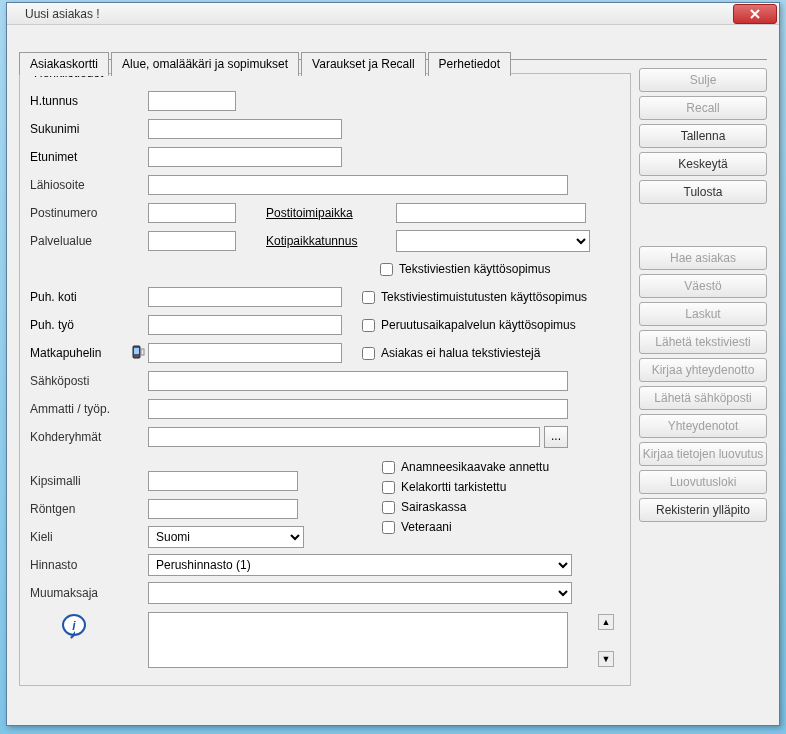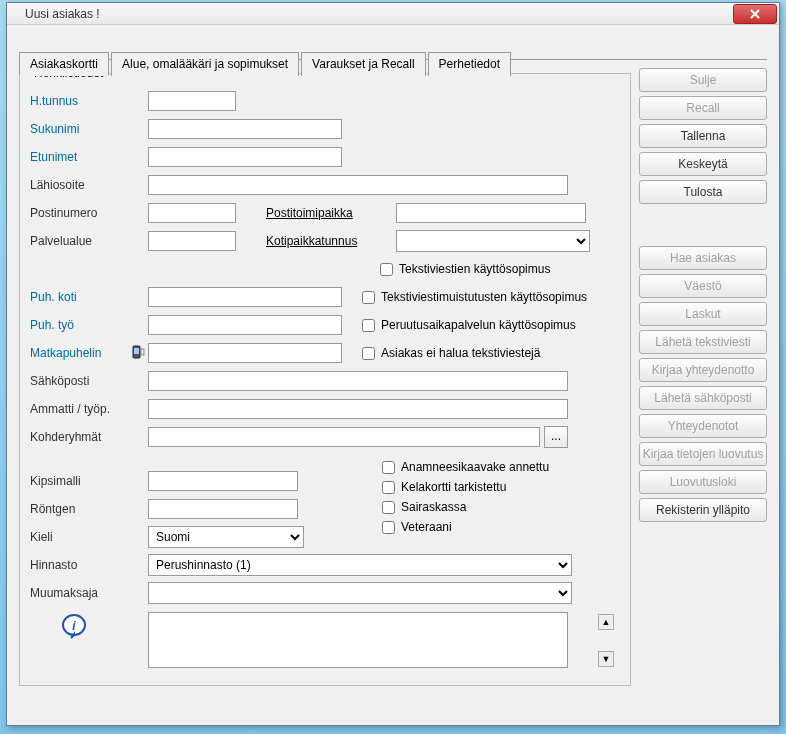--- a/index.html
+++ b/index.html
@@ -15,21 +15,21 @@
 .main-area { display: flex; gap: 8px; margin-top: 6px; }
 .form-panel { flex: 1; }
 .sidebar { width: 128px; display: flex; flex-direction: column; gap: 4px; padding-top: 2px; }
 .side-btn { height: 24px; background: linear-gradient(to bottom, #fdfdfd, #e8e8e8); border: 1px solid #aaa; border-radius: 3px; cursor: pointer; text-align: center; line-height: 22px; color: #333; }
 .side-btn.disabled { color: #a0a0a0; cursor: default; }
 .side-gap { height: 34px; }
 fieldset { border: 1px solid #bbb; padding: 8px 10px 12px 10px; margin: 0; }
 legend { padding: 0 4px; font-size: 12px; }
 .row { display: flex; align-items: center; min-height: 26px; margin-bottom: 2px; }
 .lbl { width: 118px; color: #333; }
-.lbl.req { color: #0369a1; }
+.lbl.req { color: #000000; }
 .inp { height: 20px; border: 1px solid #999; background: white; padding: 1px 3px; }
 .inp.short { width: 88px; }
 .inp.med { width: 194px; }
 .inp.long { width: 420px; }
 .lbl2 { margin-left: 30px; width: 130px; text-decoration: underline; }
 select.inp { height: 22px; }
 .checks { margin-left: 240px; display: flex; flex-direction: column; gap: 4px; padding: 2px 0; }
 .chk-item { display: flex; align-items: center; gap: 6px; }
 .chk-item input { margin: 0; }
 .row-gap { height: 8px; }

